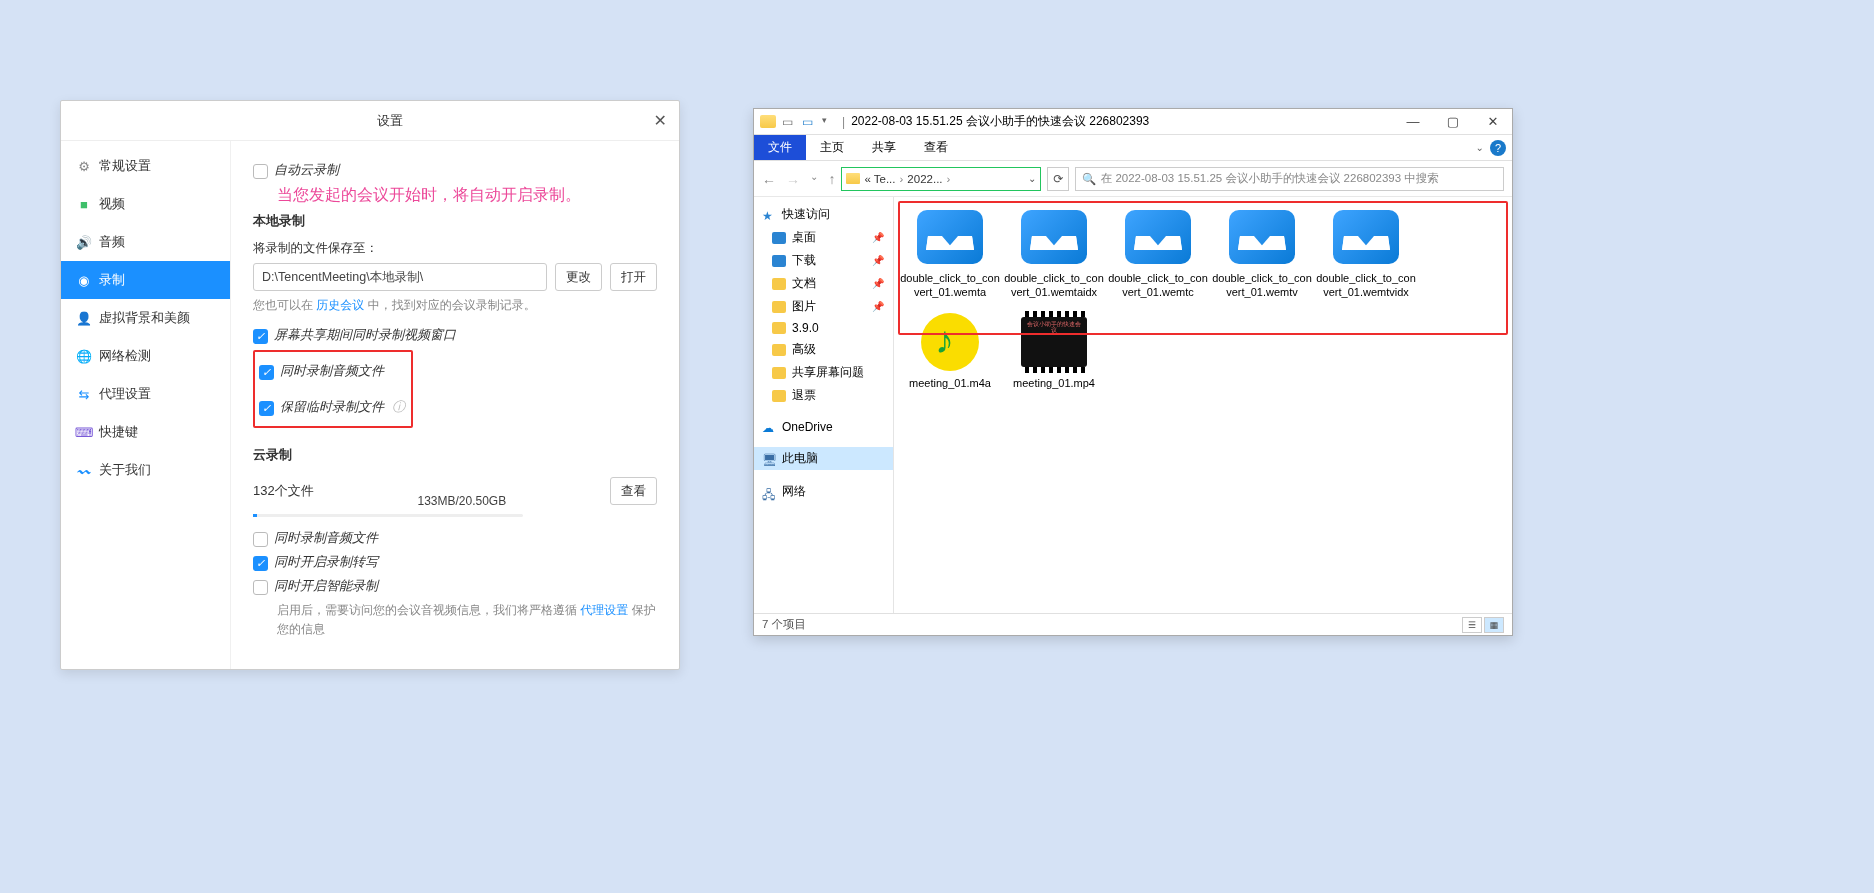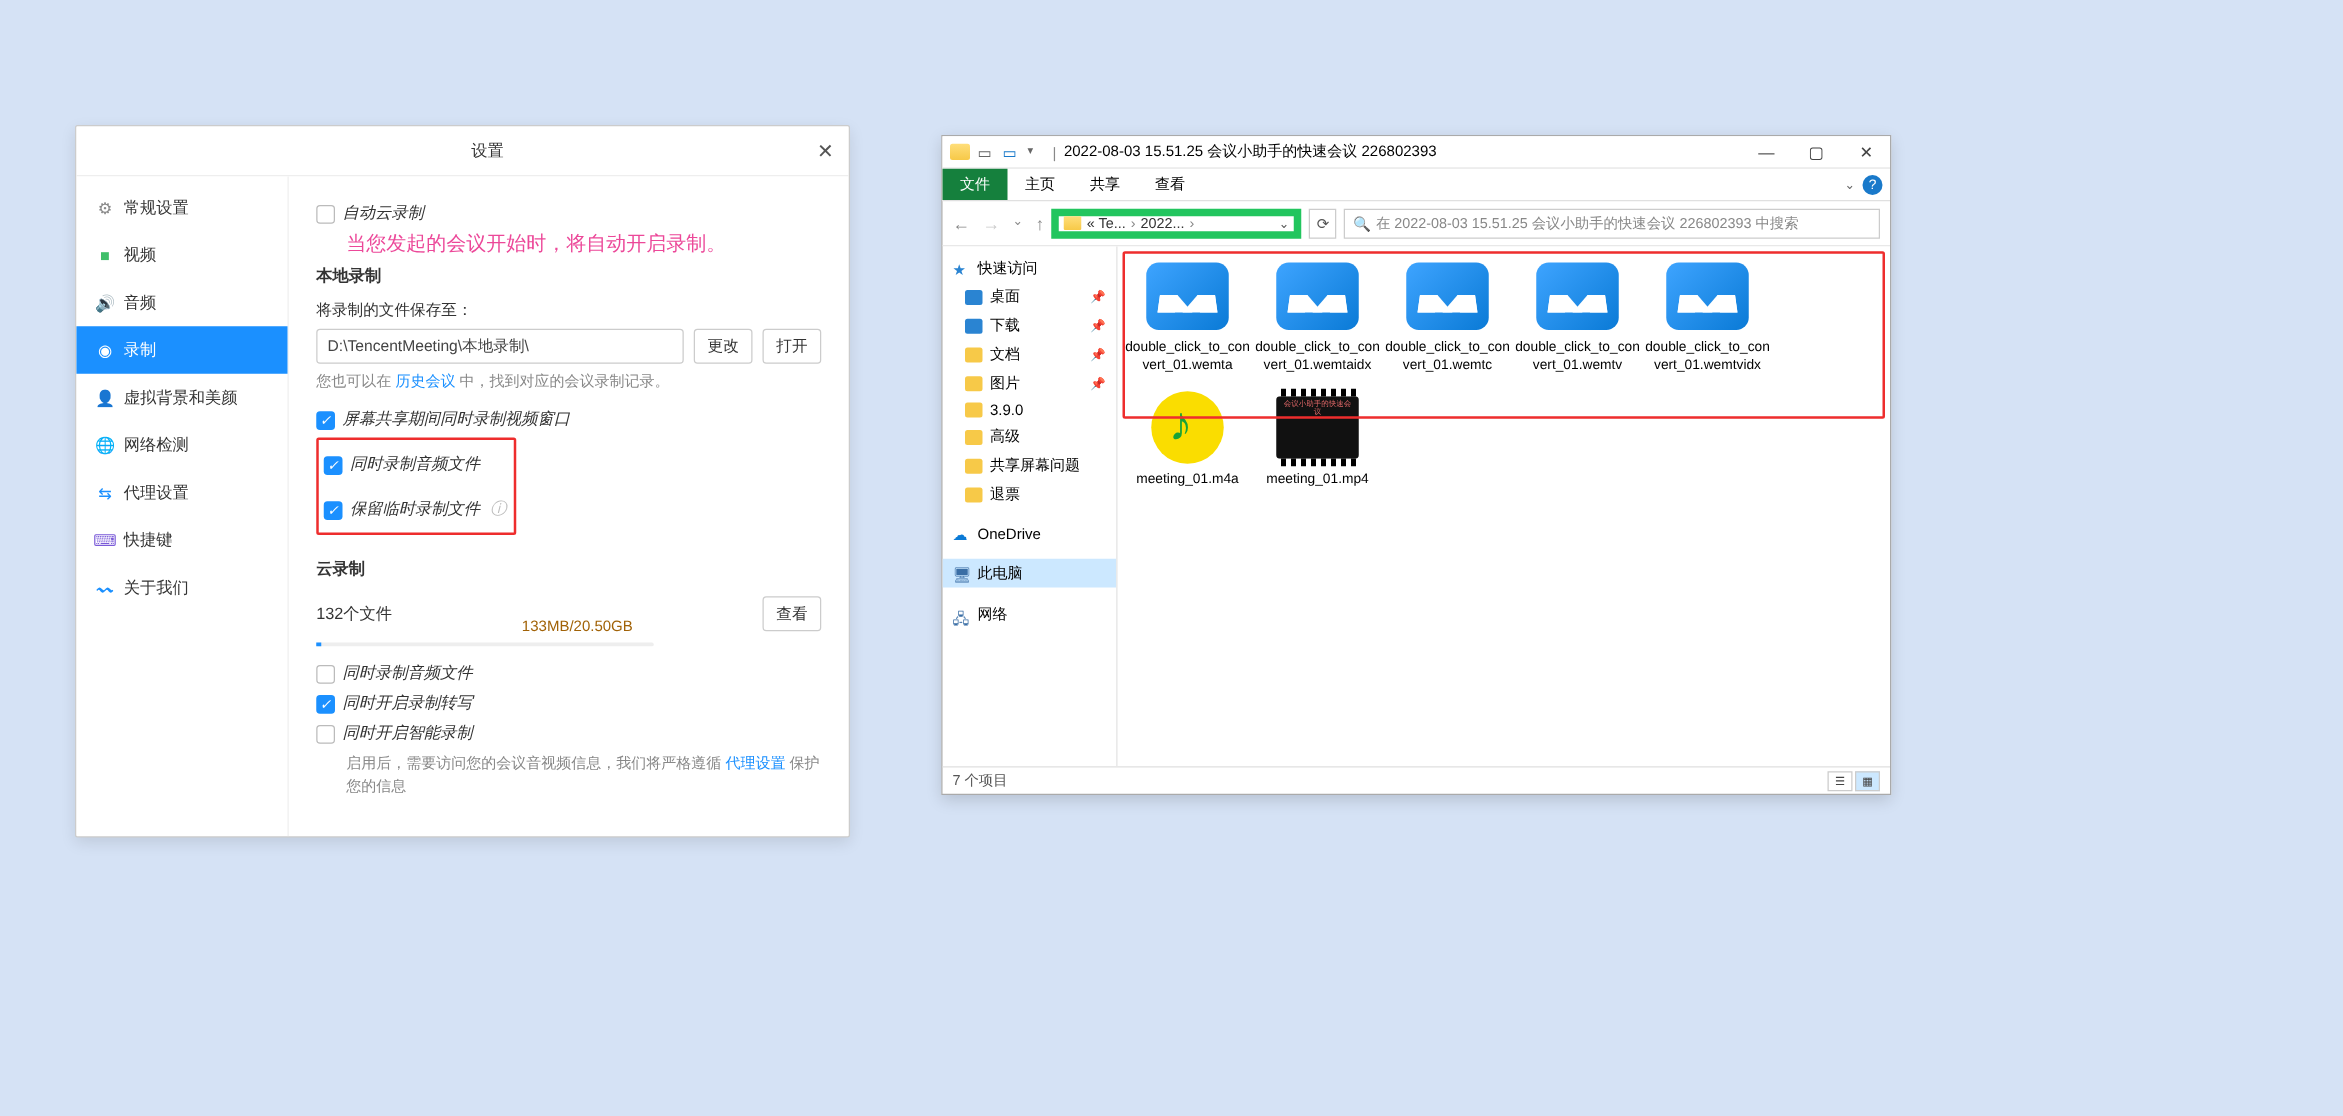--- a/index.html
+++ b/index.html
@@ -44,21 +44,21 @@
   min-width: 44px; height: 28px; border: 1px solid #ccc; border-radius: 3px;
   background: #fff; font-size: 12.5px; color: #333; cursor: pointer;
   display: inline-flex; align-items: center; justify-content: center; padding: 0 10px;
 }
 .sub-hint { font-size: 12px; color: #888; margin: 6px 0 12px 0; }
 .sub-hint a { color: #1b90ff; text-decoration: none; }
 .red-box { border: 2px solid #ee2d2d; padding: 4px 6px 4px 4px; display: inline-flex; flex-direction: column; gap: 6px; border-radius: 2px; }
 .info-icon { color: #bbb; font-size: 13px; margin-left: 2px; }
 
 .cloud-row { display: flex; align-items: center; justify-content: space-between; margin: 6px 0 2px 0; }
-.cloud-stats { color: #a16207; font-size: 12px; margin-top: 20px; }
+.cloud-stats { color: #404040; font-size: 12px; margin-top: 20px; }
 .progress-bar { width: 270px; height: 3px; background: #eee; border-radius: 2px; margin: 6px 0 12px 0; }
 .progress-fill { width: 4px; height: 100%; background: #1b90ff; }
 
 .smart-hint { color: #888; font-size: 12px; margin: 4px 0 0 24px; line-height: 1.6; }
 .smart-hint a { color: #1b90ff; text-decoration: none; }
 
 
 .explorer-win {
   position: absolute; left: 753px; top: 108px; width: 760px; height: 528px;
   background: #fff; border: 1px solid #aaa; box-shadow: 0 4px 12px rgba(0,0,0,0.15);
@@ -73,31 +73,31 @@
 .qat { display: flex; align-items: center; gap: 6px; }
 .qat-btn { width: 14px; height: 14px; display:inline-block; color:#666; }
 .exp-win-controls { display: flex; gap: 14px; font-size: 13px; color: #444; }
 .exp-win-controls span { cursor: pointer; width:26px; text-align:center; }
 
 .ribbon-tabs {
   height: 26px; display: flex; align-items: center; gap: 0; font-size: 12px;
   border-bottom: 1px solid #e0e0e0; background:#fff; position:relative;
 }
 .ribbon-tab { padding: 0 14px; height: 100%; display: flex; align-items: center; cursor: pointer; }
-.ribbon-tab.file { background: #15803d; color: #fff; }
+.ribbon-tab.file { background: #1d4ed8; color: #fff; }
 .ribbon-help { position:absolute; right:6px; width:16px;height:16px;border-radius:50%;background:#1979ca;color:#fff;font-size:11px;display:flex;align-items:center;justify-content:center;}
 .ribbon-chev { position:absolute; right:28px; color:#666; font-size:10px; cursor:pointer; }
 
 .nav-addr-row {
   height: 36px; display: flex; align-items: center; gap: 6px; padding: 0 8px; border-bottom: 1px solid #e8e8e8;
 }
 .nav-arrows { display: flex; gap: 10px; color: #888; font-size: 14px; }
 .nav-arrows span { cursor:pointer; }
 .addr-box {
-  flex: 0 0 200px; height: 24px; border: 6px solid #22c55e; display: flex; align-items: center;
+  flex: 0 0 200px; height: 24px; border: 1px solid #22c55e; display: flex; align-items: center;
   font-size: 11.5px; color: #333; padding: 0 4px; gap: 4px; position:relative;
 }
 .addr-box .mini-folder{ width:14px;height:11px;background:linear-gradient(#ffde7a,#f7c948);border-radius:1px;}
 .addr-refresh { width:22px;height:24px;border:1px solid #ccc;display:flex;align-items:center;justify-content:center;font-size:12px;color:#555;cursor:pointer;}
 .addr-drop { margin-left:auto; color:#555; font-size:10px; }
 .search-box {
   flex: 1; height: 24px; border: 1px solid #ccc; display: flex; align-items: center;
   font-size: 11.5px; color: #888; padding: 0 6px; gap: 4px;
 }
 .search-box .mag { color:#666; }

